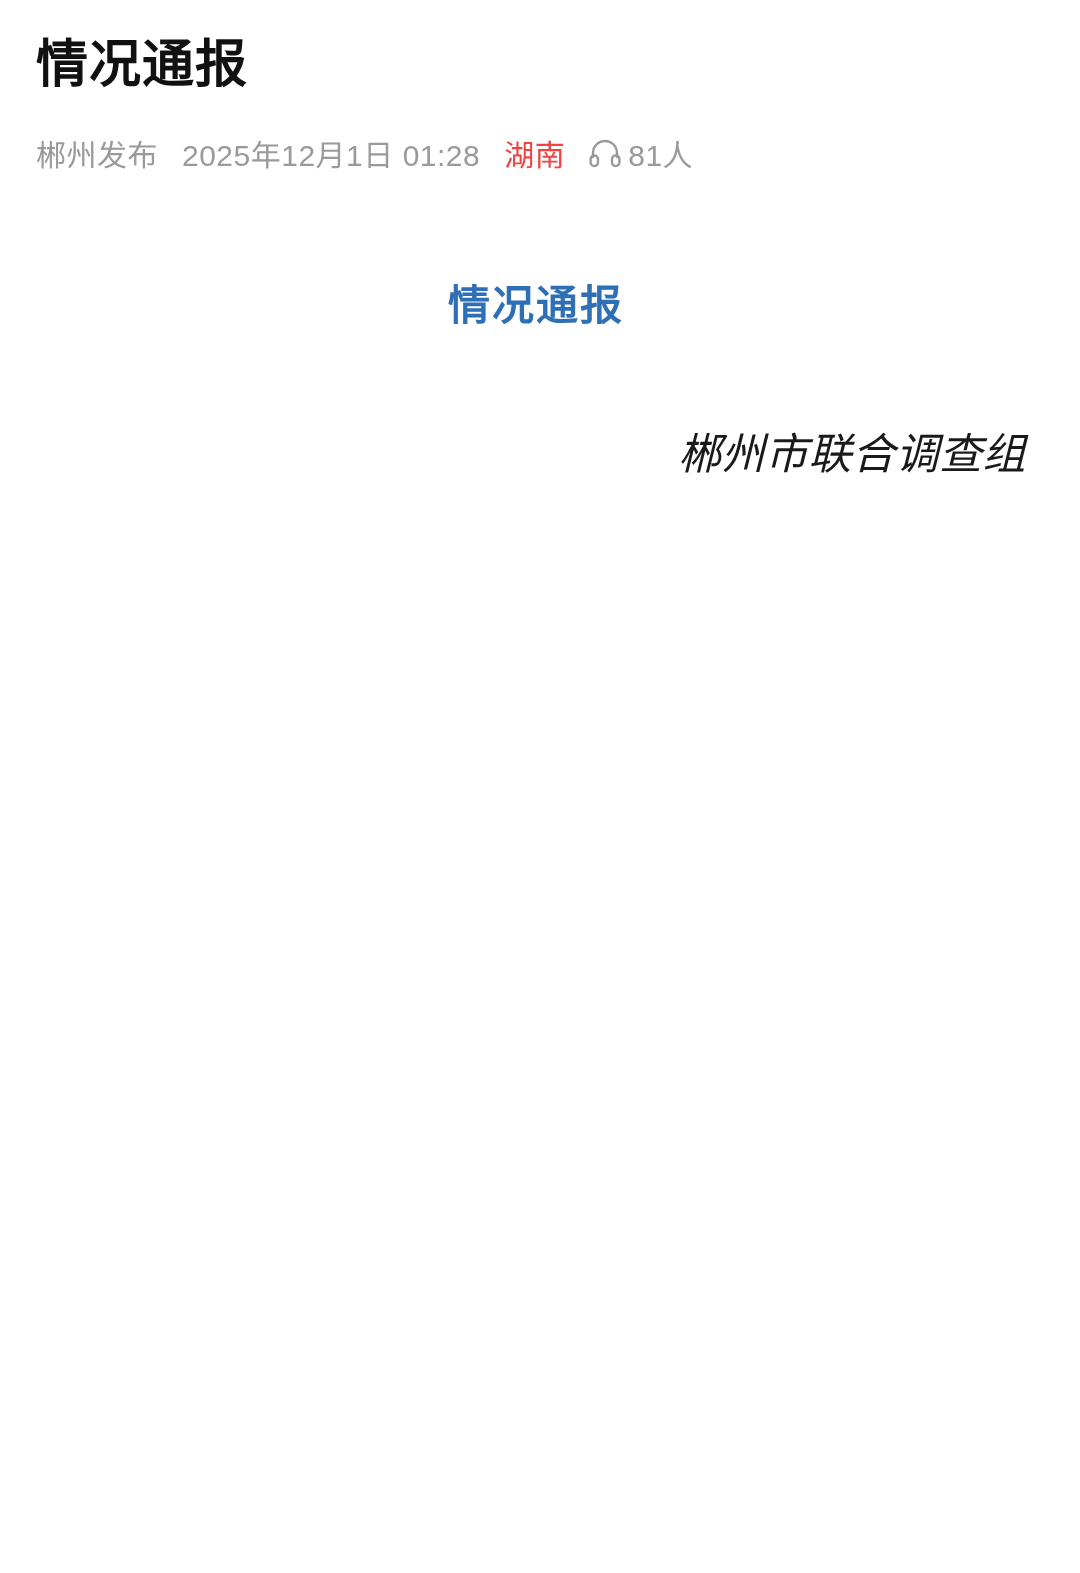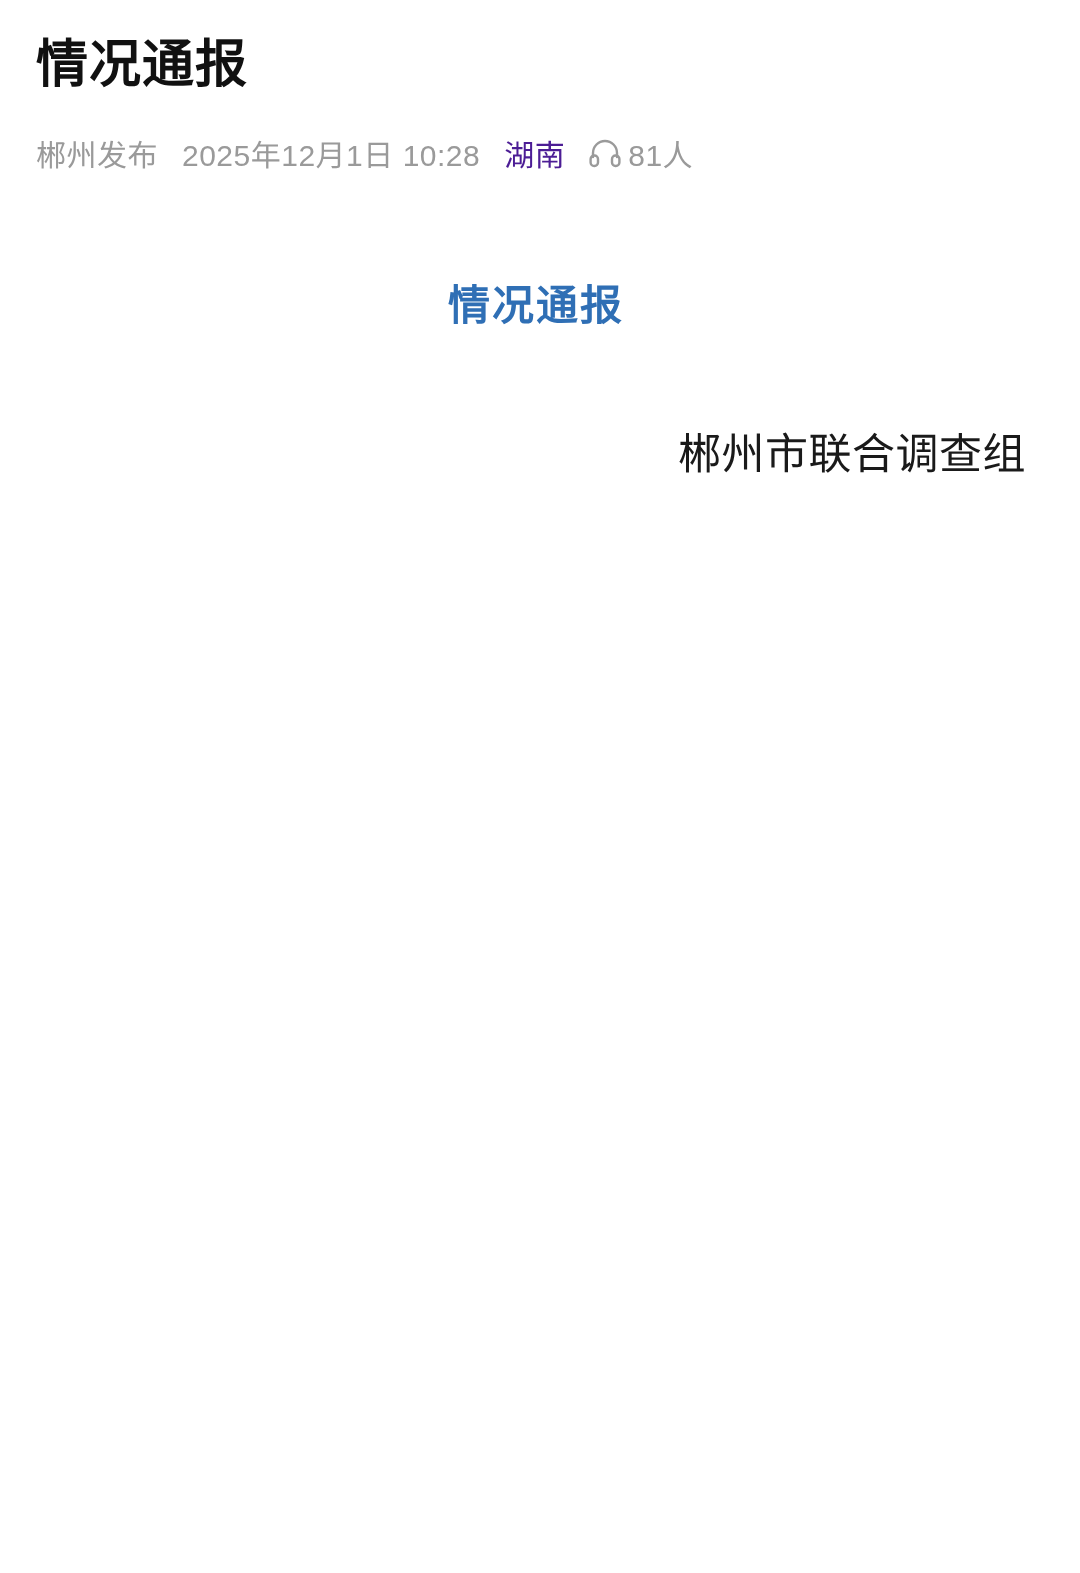--- a/index.html
+++ b/index.html
@@ -48,21 +48,21 @@
     color: #9a9a9a;
   }
   .meta-sep {
     display: inline-block;
     width: 24px;
   }
   .meta-date {
     color: #9a9a9a;
   }
   .meta-region {
-    color: #4c1d95;
+    color: #ef4444;
   }
   .listen-group {
     display: flex;
     align-items: center;
     color: #9a9a9a;
     justify-content: flex-end;
   }
   .headphone-icon {
     display: inline-block;
     width: 32px;
@@ -104,34 +104,35 @@
   }
 
   .signature {
     margin-top: 88px;
     text-align: right;
     font-size: 43px;
     line-height: 1.62;
     color: #1a1a1a;
     letter-spacing: 0.5px;
     padding-right: 6px;
+    font-style: italic;
   }
   .signature div { margin-bottom: 4px; }
 </style>
 </head>
 <body>
 
 <div class="page">
 
   <h1 class="article-title">情况通报</h1>
 
   <div class="meta-row">
     <span class="meta-source">郴州发布</span>
     <span class="meta-sep"></span>
-    <span class="meta-date">2025年12月1日 10:28</span>
+    <span class="meta-date">2025年12月1日 01:28</span>
     <span class="meta-sep"></span>
     <span class="meta-region">湖南</span>
     <span class="meta-sep"></span>
     <span class="listen-group">
       <span class="headphone-icon">
         <svg viewBox="0 0 32 30" width="32" height="30" aria-hidden="true">
           <path d="M4 19 V15 a12 12 0 0 1 24 0 V19" fill="none" stroke="#9a9a9a" stroke-width="2.4" stroke-linecap="round"></path>
           <rect x="1.6" y="17.5" width="7.4" height="10.5" rx="3.5" fill="none" stroke="#9a9a9a" stroke-width="2.4"></rect>
           <rect x="23" y="17.5" width="7.4" height="10.5" rx="3.5" fill="none" stroke="#9a9a9a" stroke-width="2.4"></rect>
         </svg>

